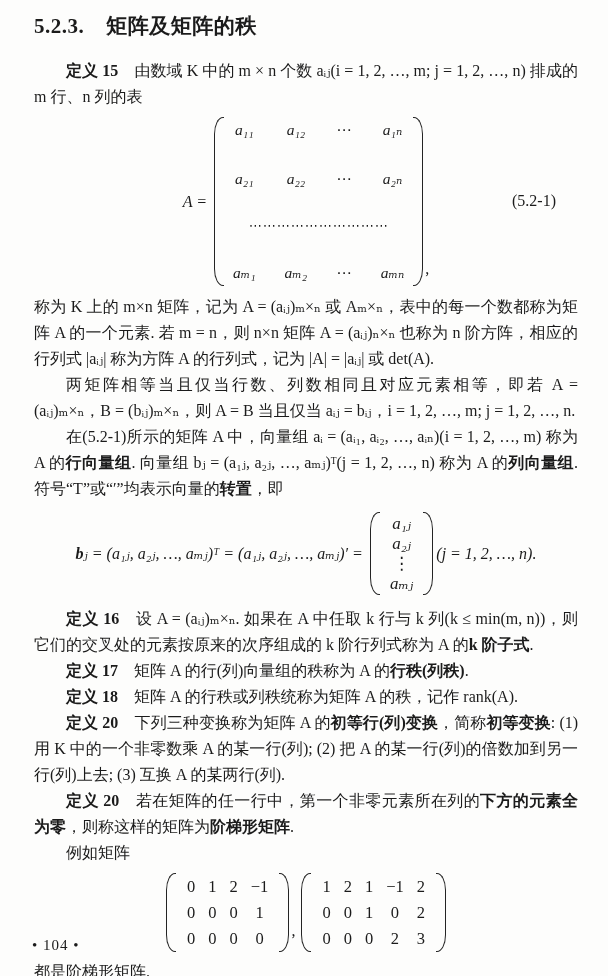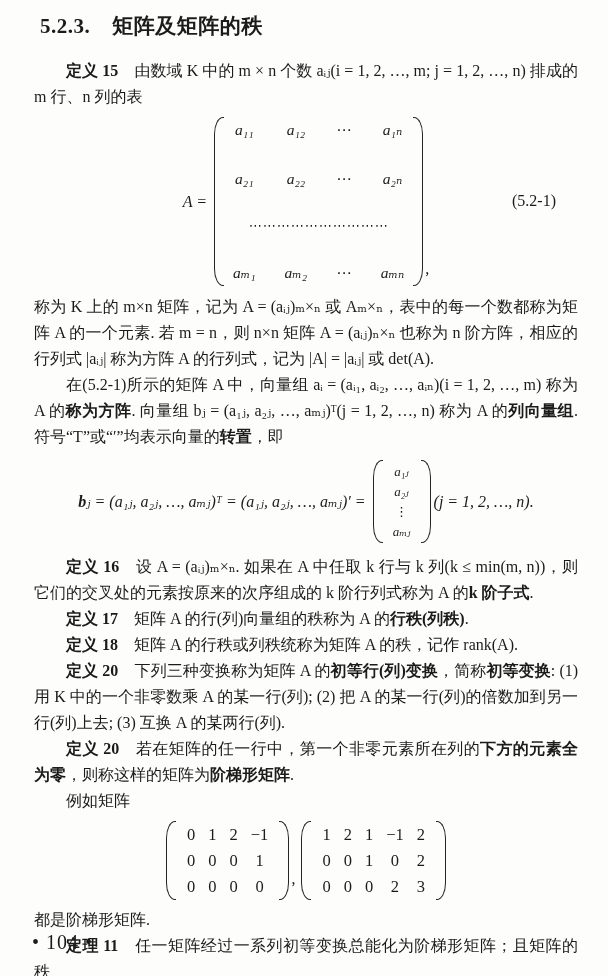--- a/index.html
+++ b/index.html
@@ -13,21 +13,21 @@
     box-sizing: border-box;
     padding: 10px 30px 0 34px;
     overflow: hidden;
   }
   .heading {
     font-size: 21px;
     font-weight: 700;
     margin: 2px 0 18px 0;
     letter-spacing: 0.5px;
   }
-  .heading .h-num { margin-right: 22px; margin-left: 6px; }
+  .heading .h-num { margin-right: 22px; }
   .para {
     font-size: 16px;
     line-height: 26px;
     margin: 0;
     text-align: justify;
   }
   .indent { text-indent: 2em; }
   .seg-b { font-weight: 700; }
   .seg-i { font-style: italic; }
 
@@ -54,35 +54,35 @@
     column-gap: 15px;
     row-gap: 3px;
     padding: 3px 4px;
     font-size: 15.5px;
     line-height: 20px;
     gap: 29px;
   }
   .matrix.mi { font-style: italic; }
   .matrix .mcell { white-space: nowrap; }
   .matrix .mcell.dots { letter-spacing: 1px; font-size: 13px; line-height: 16px; font-style: normal; }
-  .matrix.vec { column-gap: 0; row-gap: 1px; font-size: 13px; line-height: 19px; padding: 2px 5px; }
+  .matrix.vec { column-gap: 0; row-gap: 1px; font-size: 17px; line-height: 19px; padding: 2px 5px; }
   .matrix.num { font-style: normal; font-size: 16.5px; column-gap: 13px; row-gap: 5px; line-height: 21px; padding: 3px 6px; }
 
   .lhs { margin-right: 7px; }
   .mi { font-style: italic; }
   .trail { align-self: flex-end; margin: 0 0 8px 2px; }
   .eq-label { position: absolute; right: 22px; top: 50%; transform: translateY(-55%); font-size: 16px; }
   .post { margin-left: 3px; }
   .sep { align-self: flex-end; margin: 0 6px 12px 2px; }
 
   .footer {
     position: absolute;
     left: 32px;
     bottom: 22px;
-    font-size: 20px;
+    font-size: 15px;
     letter-spacing: 1px;
   }
 </style>
 </head>
 <body>
 
 <div class="page">
 
   <div class="heading">
     <span class="h-num">5.2.3.</span><span class="h-title">矩阵及矩阵的秩</span>
@@ -110,22 +110,23 @@
           <span class="mcell">aₘₙ</span>
         </div>
       <span class="paren r"></span>
     </span>
     <span class="trail">,</span>
     <span class="eq-label">(5.2-1)</span>
   </div>
 
   <p class="para"><span>称为 K 上的 m×n 矩阵，记为 A = (aᵢⱼ)ₘ×ₙ 或 Aₘ×ₙ，表中的每一个数都称为矩阵 A 的一个元素. 若 m = n，则 n×n 矩阵 A = (aᵢⱼ)ₙ×ₙ 也称为 n 阶方阵，相应的行列式 |aᵢⱼ| 称为方阵 A 的行列式，记为 |A| = |aᵢⱼ| 或 det(A).</span></p>
 
+  <p class="para indent"><span>两矩阵相等当且仅当行数、列数相同且对应元素相等，即若 A = (aᵢⱼ)ₘ×ₙ，B = (bᵢⱼ)ₘ×ₙ，则 A = B 当且仅当 aᵢⱼ = bᵢⱼ，i = 1, 2, …, m; j = 1, 2, …, n.</span></p>
 
-  <p class="para indent"><span>在(5.2-1)所示的矩阵 A 中，向量组 aᵢ = (aᵢ₁, aᵢ₂, …, aᵢₙ)(i = 1, 2, …, m) 称为 A 的</span><span class="seg-b">称为方阵</span><span>. 向量组 bⱼ = (a₁ⱼ, a₂ⱼ, …, aₘⱼ)ᵀ(j = 1, 2, …, n) 称为 A 的</span><span class="seg-b">列向量组</span><span>. 符号“T”或“′”均表示向量的</span><span class="seg-b">转置</span><span>，即</span></p>
+  <p class="para indent"><span>在(5.2-1)所示的矩阵 A 中，向量组 aᵢ = (aᵢ₁, aᵢ₂, …, aᵢₙ)(i = 1, 2, …, m) 称为 A 的</span><span class="seg-b">行向量组</span><span>. 向量组 bⱼ = (a₁ⱼ, a₂ⱼ, …, aₘⱼ)ᵀ(j = 1, 2, …, n) 称为 A 的</span><span class="seg-b">列向量组</span><span>. 符号“T”或“′”均表示向量的</span><span class="seg-b">转置</span><span>，即</span></p>
 
   <div class="display-eq colvec">
     <span class="lhs"><span class="seg-b seg-i">b</span><span class="seg-i">ⱼ = (a₁ⱼ, a₂ⱼ, …, aₘⱼ)ᵀ = (a₁ⱼ, a₂ⱼ, …, aₘⱼ)′ =</span></span>
     <span class="mgroup">
       <span class="paren l"></span>
       <div class="matrix mi vec" style="grid-template-columns: repeat(1, auto);">
           <span class="mcell">a₁ⱼ</span>
           <span class="mcell">a₂ⱼ</span>
           <span class="mcell">⋮</span>
           <span class="mcell">aₘⱼ</span>

